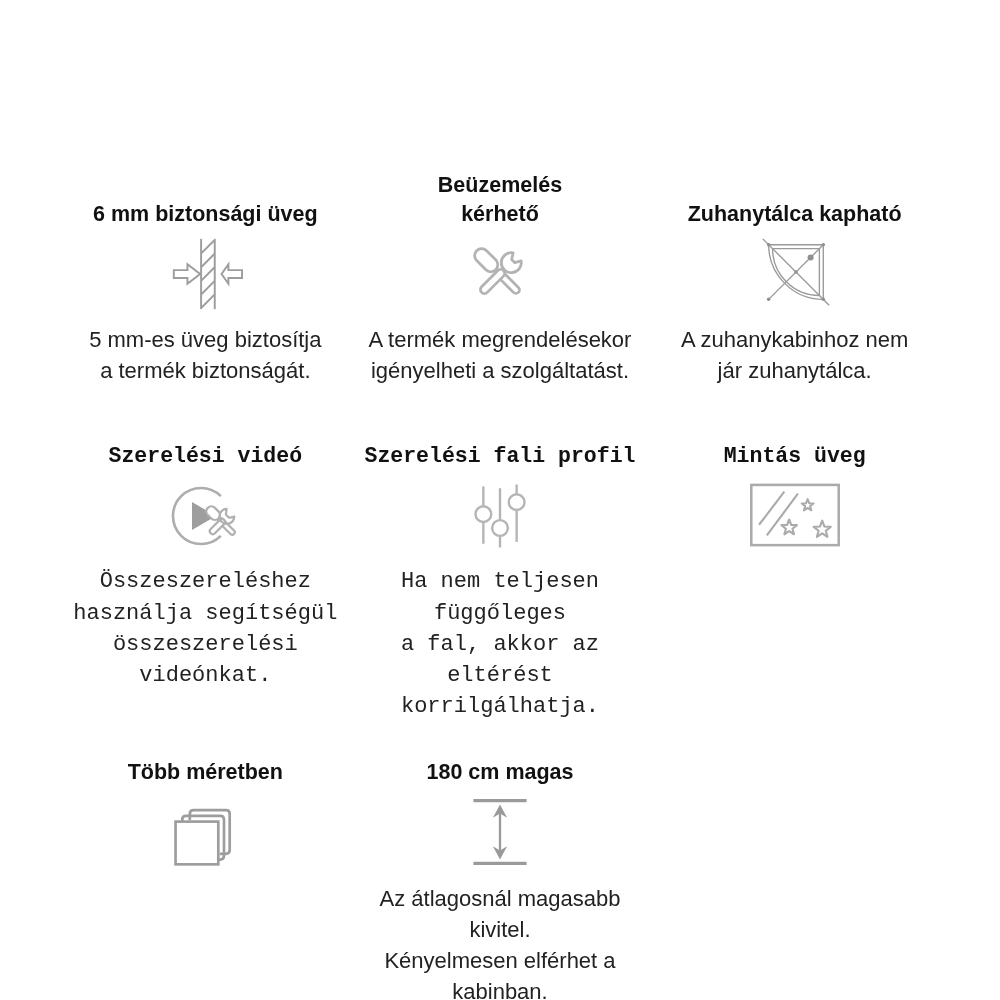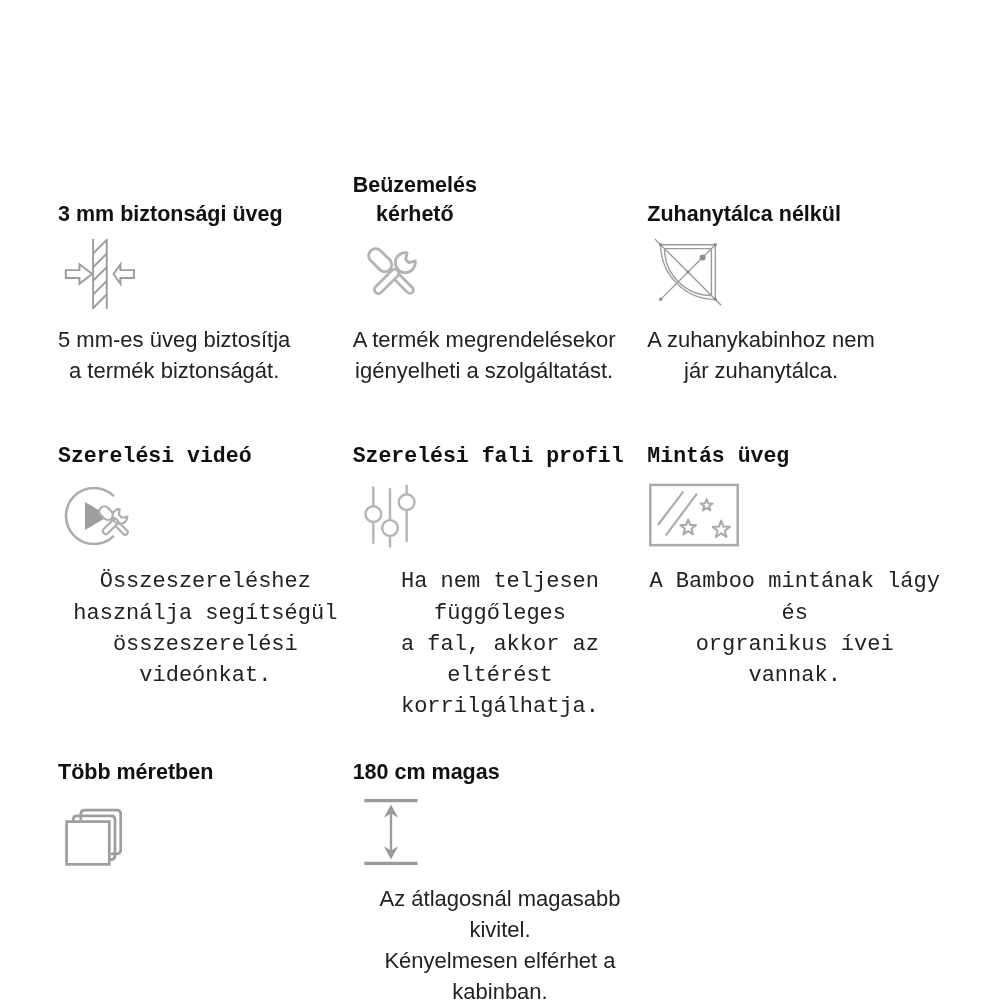--- a/index.html
+++ b/index.html
@@ -20,21 +20,21 @@
     margin: 0 auto;
     display: grid;
     grid-template-columns: repeat(3, 1fr);
   }
   .row-1 { padding-top: 170px; }
   .row-2 { margin-top: 54px; font-family: Liberation Mono, monospace; }
   .row-3 { margin-top: 34px; }
   .feature {
     display: flex;
     flex-direction: column;
-    align-items: flex-start;
+    align-items: center;
   }
   .f-title {
     font-weight: 700;
     font-size: 21.5px;
     line-height: 1.32;
     color: #111111;
     text-align: center;
     white-space: pre-line;
     display: flex;
     align-items: flex-end;
@@ -59,21 +59,21 @@
   svg { display: block; }
 </style>
 </head>
 <body>
 
 <div class="page">
 
   <div class="grid row-1">
 
     <div class="feature">
-      <div class="f-title">3 mm biztonsági üveg</div>
+      <div class="f-title">6 mm biztonsági üveg</div>
       <div class="f-icon">
         <svg width="78" height="82" viewBox="0 0 80 82">
           <defs>
               <clipPath id="barclip">
                 <rect x="36" y="6" width="14" height="70"></rect>
               </clipPath>
             </defs>
           <g stroke="#9d9d9d" stroke-width="2" fill="none">
             <line x1="36" y1="5" x2="36" y2="77"></line>
             <line x1="50" y1="5" x2="50" y2="77"></line>
@@ -108,21 +108,21 @@
               <path d="M65.2,33.3 A10 10 0 1 0 65.2,44.7 L59.5,41.5 L59.5,37 Z" fill="none"></path>
             </g>
           </g>
         </svg>
       </div>
       <div class="f-desc">A termék megrendelésekor
 igényelheti a szolgáltatást.</div>
     </div>
 
     <div class="feature">
-      <div class="f-title">Zuhanytálca nélkül</div>
+      <div class="f-title">Zuhanytálca kapható</div>
       <div class="f-icon">
         <svg width="80" height="78" viewBox="0 0 82 76">
           <g stroke="#9a9a9a" stroke-width="1.4" fill="none">
             <path d="M14,8 H70 V64 A56 56 0 0 1 14,8 Z"></path>
             <path d="M18,12 H66 V60 A48 48 0 0 1 18,12 Z"></path>
             <line x1="8" y1="2" x2="76" y2="70"></line>
             <line x1="70" y1="8" x2="14" y2="64"></line>
           </g>
           <g fill="#8f8f8f">
             <circle cx="14" cy="8" r="1.8"></circle>
@@ -195,22 +195,20 @@
             <line x1="11" y1="44" x2="37" y2="10"></line>
             <line x1="19" y1="55" x2="51" y2="12"></line>
           </g>
           <g fill="#ffffff" stroke="#ababab" stroke-linejoin="round">
             <path transform="translate(61,24) scale(0.8)" stroke-width="2.6" d="M0,-8 L2,-2.75 L7.61,-2.47 L3.23,1.05 L4.7,6.47 L0,3.4 L-4.7,6.47 L-3.23,1.05 L-7.61,-2.47 L-2,-2.75 Z"></path>
             <path transform="translate(42,47) scale(1.05)" stroke-width="2.1" d="M0,-8 L2,-2.75 L7.61,-2.47 L3.23,1.05 L4.7,6.47 L0,3.4 L-4.7,6.47 L-3.23,1.05 L-7.61,-2.47 L-2,-2.75 Z"></path>
             <path transform="translate(76,49) scale(1.15)" stroke-width="1.9" d="M0,-8 L2,-2.75 L7.61,-2.47 L3.23,1.05 L4.7,6.47 L0,3.4 L-4.7,6.47 L-3.23,1.05 L-7.61,-2.47 L-2,-2.75 Z"></path>
           </g>
         </svg>
       </div>
-      <div class="f-desc">A Bamboo mintának lágy és
-orgranikus ívei vannak.</div>
     </div>
 
   </div>
 
   <div class="grid row-3">
 
     <div class="feature">
       <div class="f-title">Több méretben</div>
       <div class="f-icon">
         <svg width="76" height="80" viewBox="0 0 80 84">

